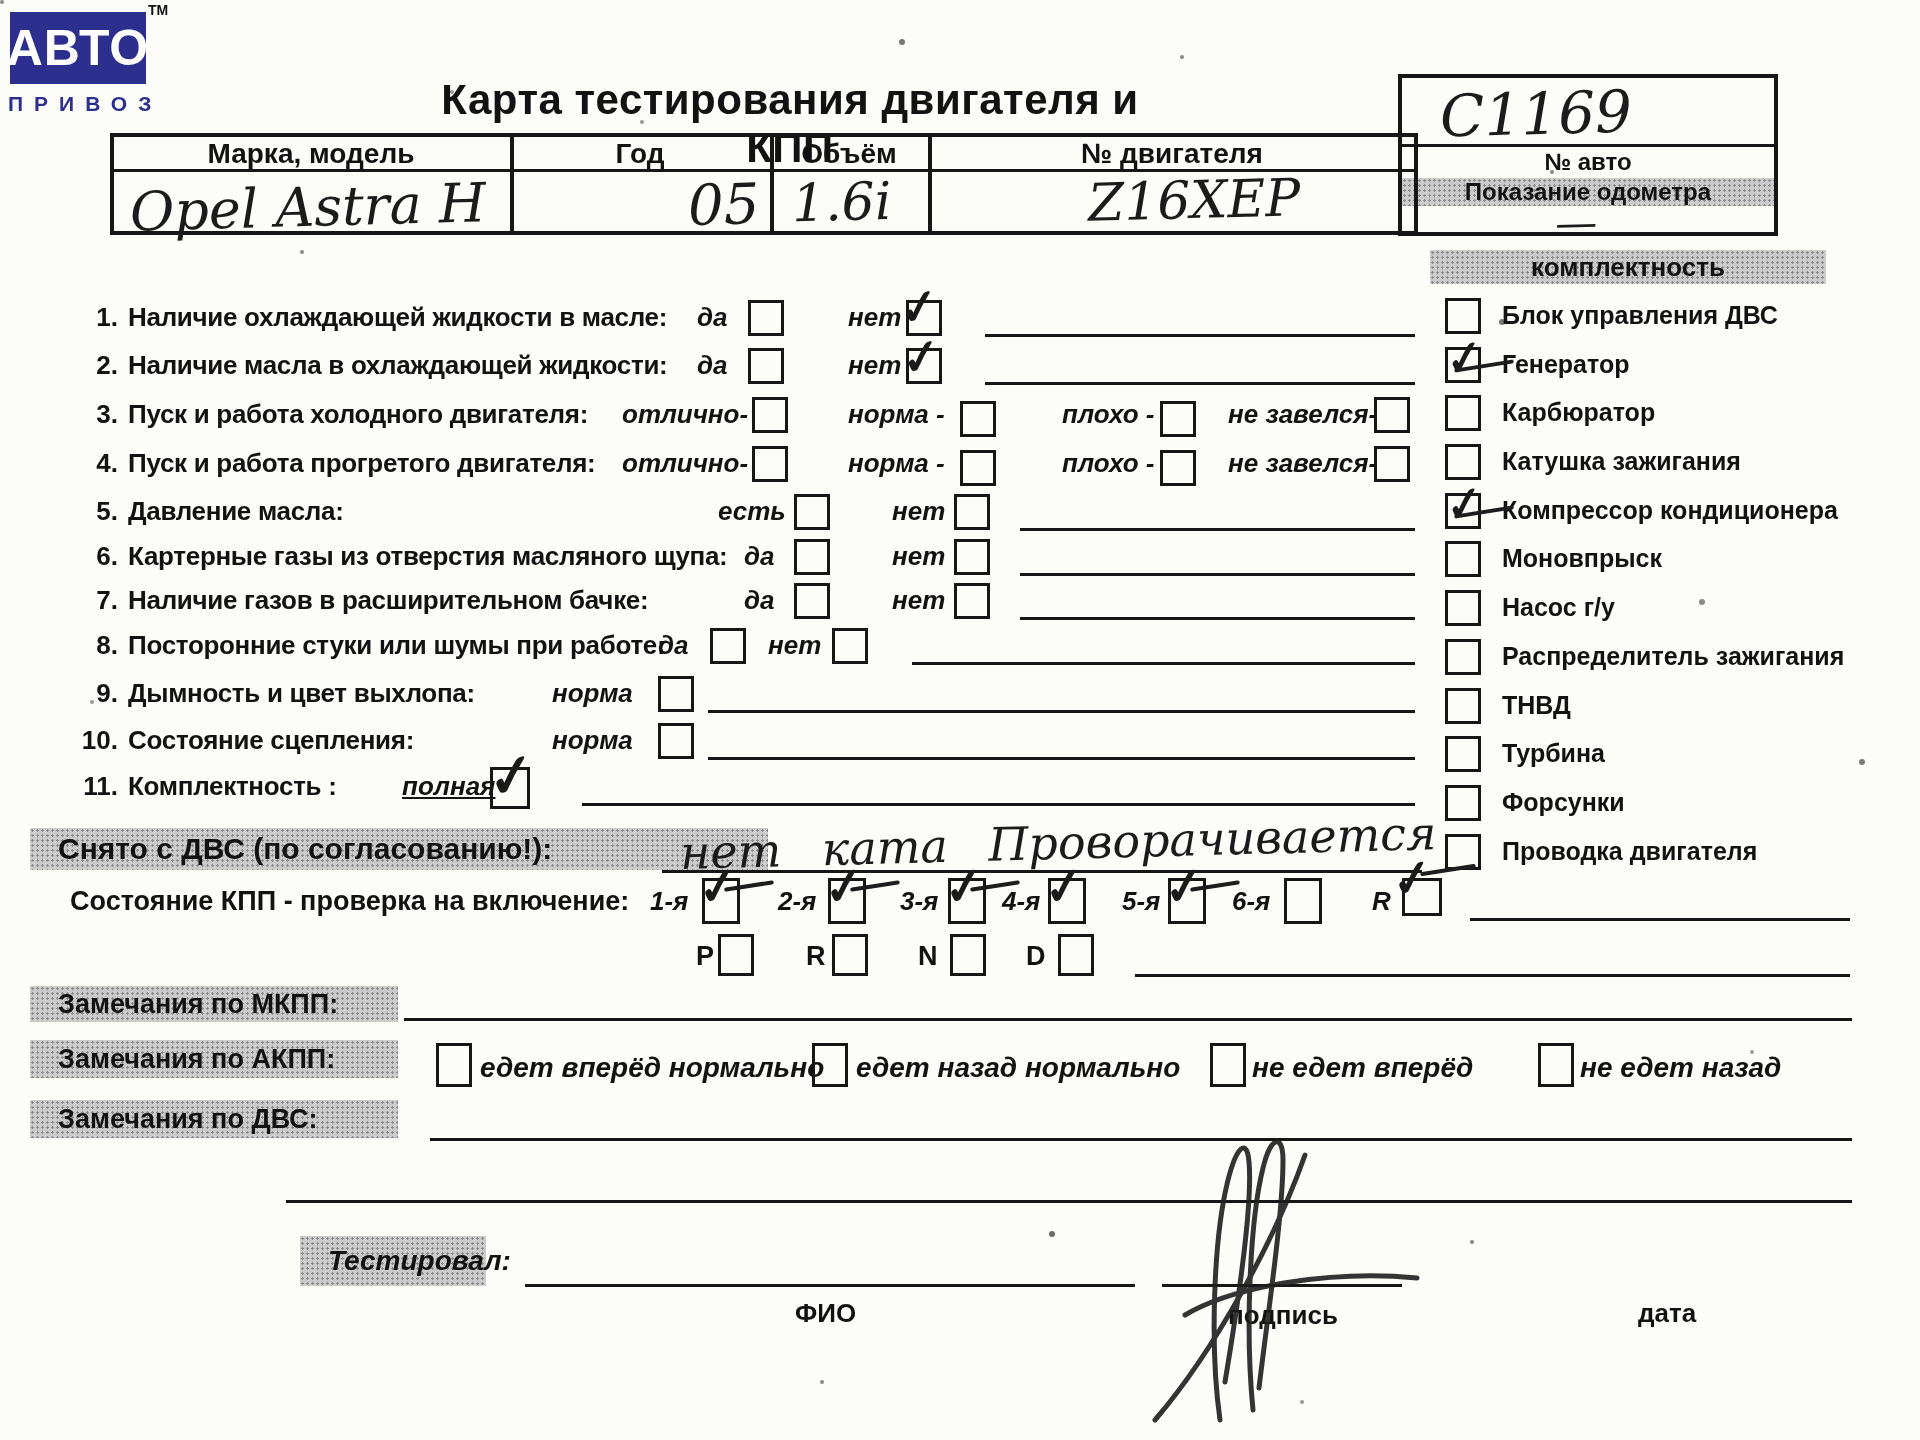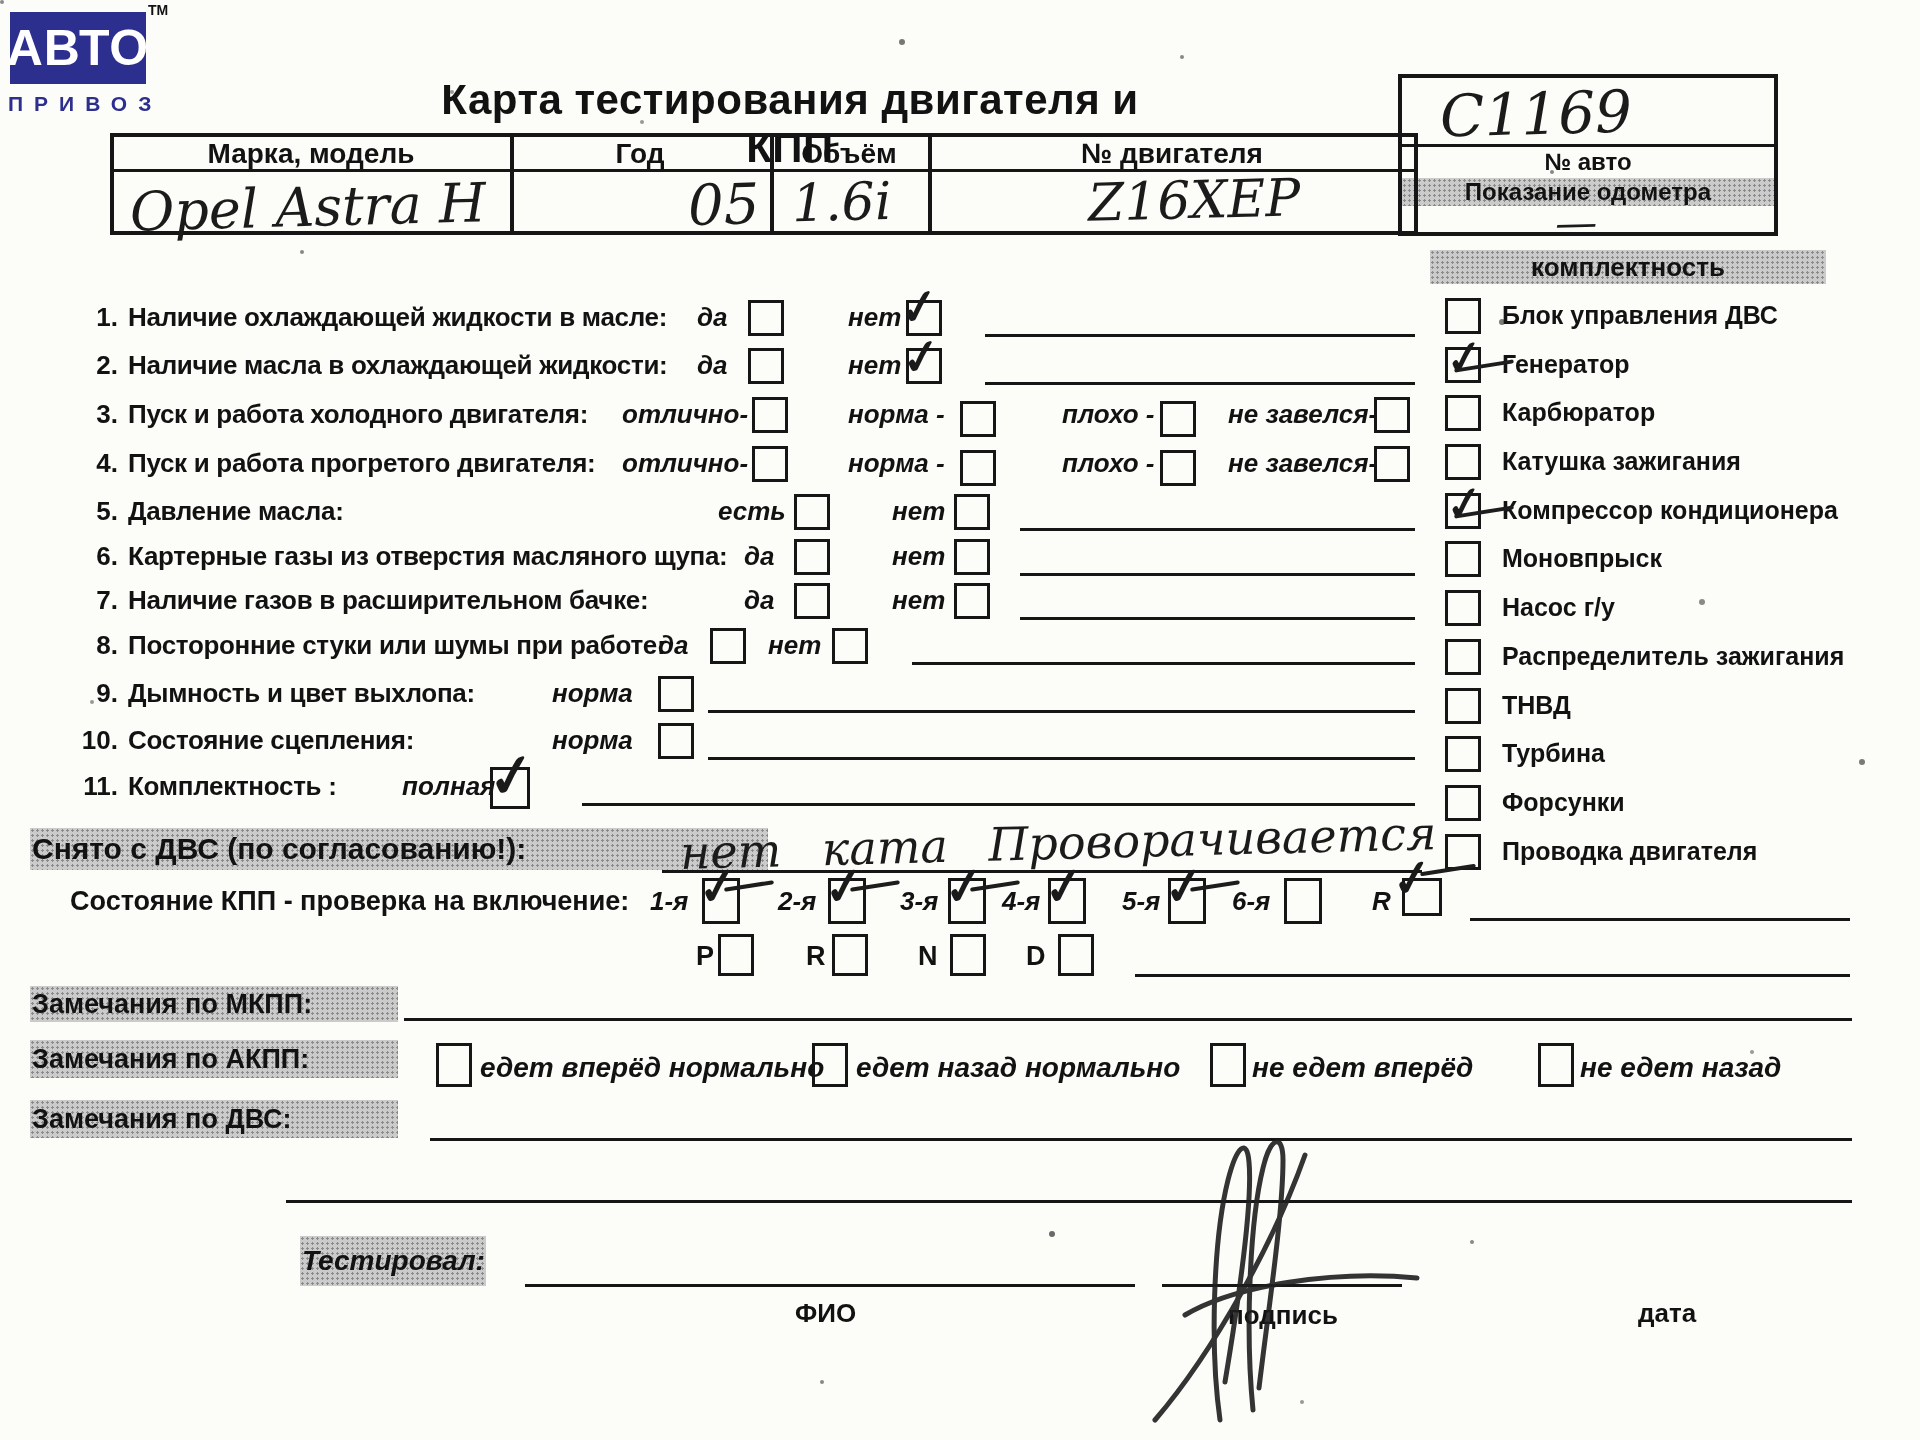--- a/index.html
+++ b/index.html
@@ -12,21 +12,21 @@
   .plain{position:absolute;font-weight:bold;font-size:26px;white-space:nowrap;}
   .cb{position:absolute;width:30px;height:30px;border:3px solid #161616;}
   .cb.big{width:34px;height:36px;}
   .cb.gear{width:32px;height:40px;}
   .cb.rgear{width:34px;height:32px;}
   .ln{position:absolute;height:0;border-bottom:3px solid #161616;}
   .vln{position:absolute;width:0;border-left:4px solid #161616;}
   .box-border{position:absolute;border:4px solid #161616;box-sizing:border-box;}
   .bar{position:absolute;background-color:#cbcbcb;
        background-image:radial-gradient(#8a8a8a 1.1px,rgba(0,0,0,0) 1.1px);background-size:5px 5px;
-       font-weight:bold;font-size:27px;display:flex;align-items:center;padding:0 2px;
+       font-weight:bold;font-size:27px;display:flex;align-items:center;padding:0 28px;
        box-sizing:border-box;white-space:nowrap;}
   .bar.center{justify-content:center;}
   .bar.italic{font-style:italic;}
   .th{position:absolute;font-weight:bold;font-size:28px;text-align:center;white-space:nowrap;}
   .hw{position:absolute;font-family:"DejaVu Serif",serif;font-style:italic;color:#1b1b1b;
       transform:rotate(-1.5deg);white-space:nowrap;}
   .tick{position:absolute;color:#1a1a1a;font-family:"DejaVu Serif",serif;font-weight:bold;pointer-events:none;}
   .tick::after{content:"✓";display:block;transform:rotate(-12deg) skewX(-6deg);}
   .strike{position:absolute;height:4px;background:#1d1d1d;transform:rotate(-9deg);border-radius:2px;}
   .rc-label{position:absolute;font-weight:bold;font-size:25px;white-space:nowrap;}
@@ -184,21 +184,21 @@
   <div class="ln" style="left:708px;top:710px;width:707px;"></div>
 
   <span class="num" style="left:70px;top:725px;">10.</span>
   <span class="ilabel" style="left:128px;top:725px;">Состояние сцепления:</span>
   <span class="opt" style="left:552px;top:725px;">норма</span>
   <span class="cb" style="left:658px;top:723px;"></span>
   <div class="ln" style="left:708px;top:757px;width:707px;"></div>
 
   <span class="num" style="left:70px;top:771px;">11.</span>
   <span class="ilabel" style="left:128px;top:771px;">Комплектность :</span>
-  <span class="opt" style="left:402px;top:771px;">полная</span>
+  <span class="opt" style="left:402px;top:771px;text-decoration:underline;">полная</span>
   <span class="cb big" style="left:490px;top:767px;"></span>
   <span class="tick" style="left:488px;top:742px;font-size:56px;"></span>
   <div class="ln" style="left:582px;top:803px;width:833px;"></div>
 
   <div class="bar" style="left:30px;top:828px;width:738px;height:42px;font-size:30px;">Снято с ДВС (по согласованию!):</div>
   <span class="hw" style="left:680px;top:816px;font-size:46px;word-spacing:26px;">нет ката    Проворачивается</span>
   <div class="ln" style="left:662px;top:870px;width:760px;"></div>
 
   <span class="plain" style="left:70px;top:886px;font-size:27px;">Состояние КПП - проверка на включение:</span>
   <span class="opt" style="left:650px;top:886px;">1-я</span>

